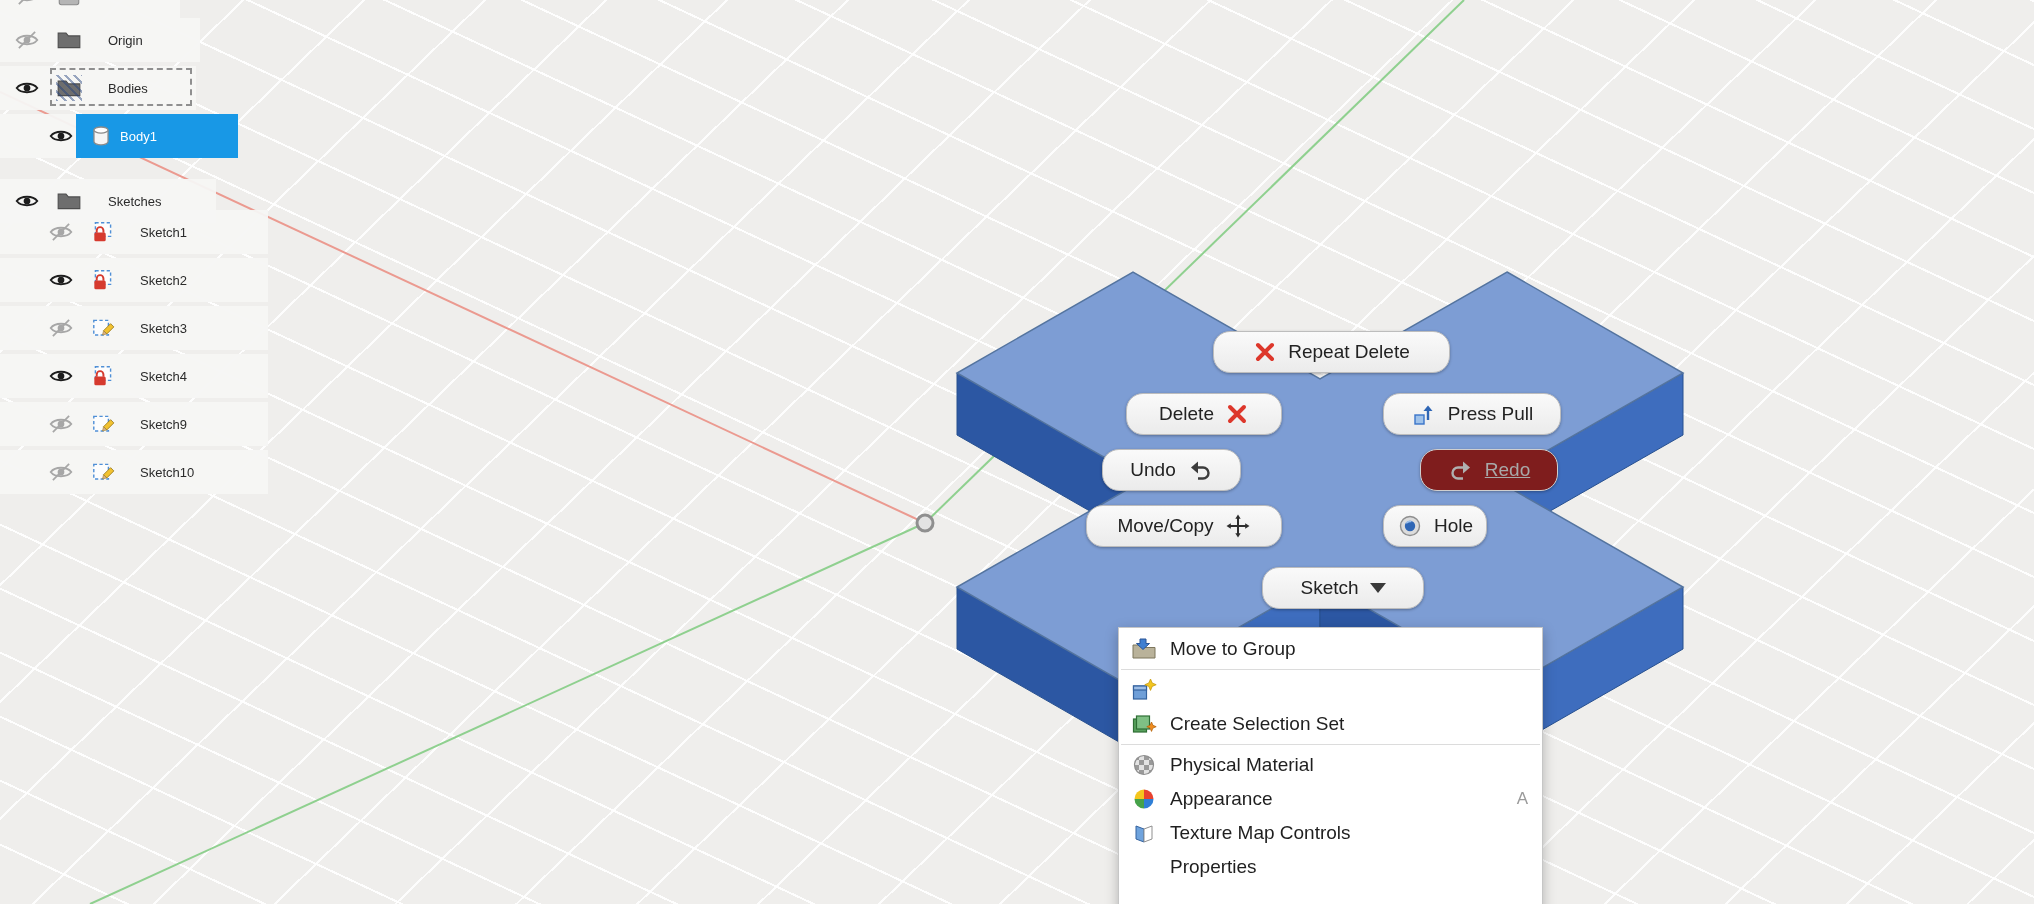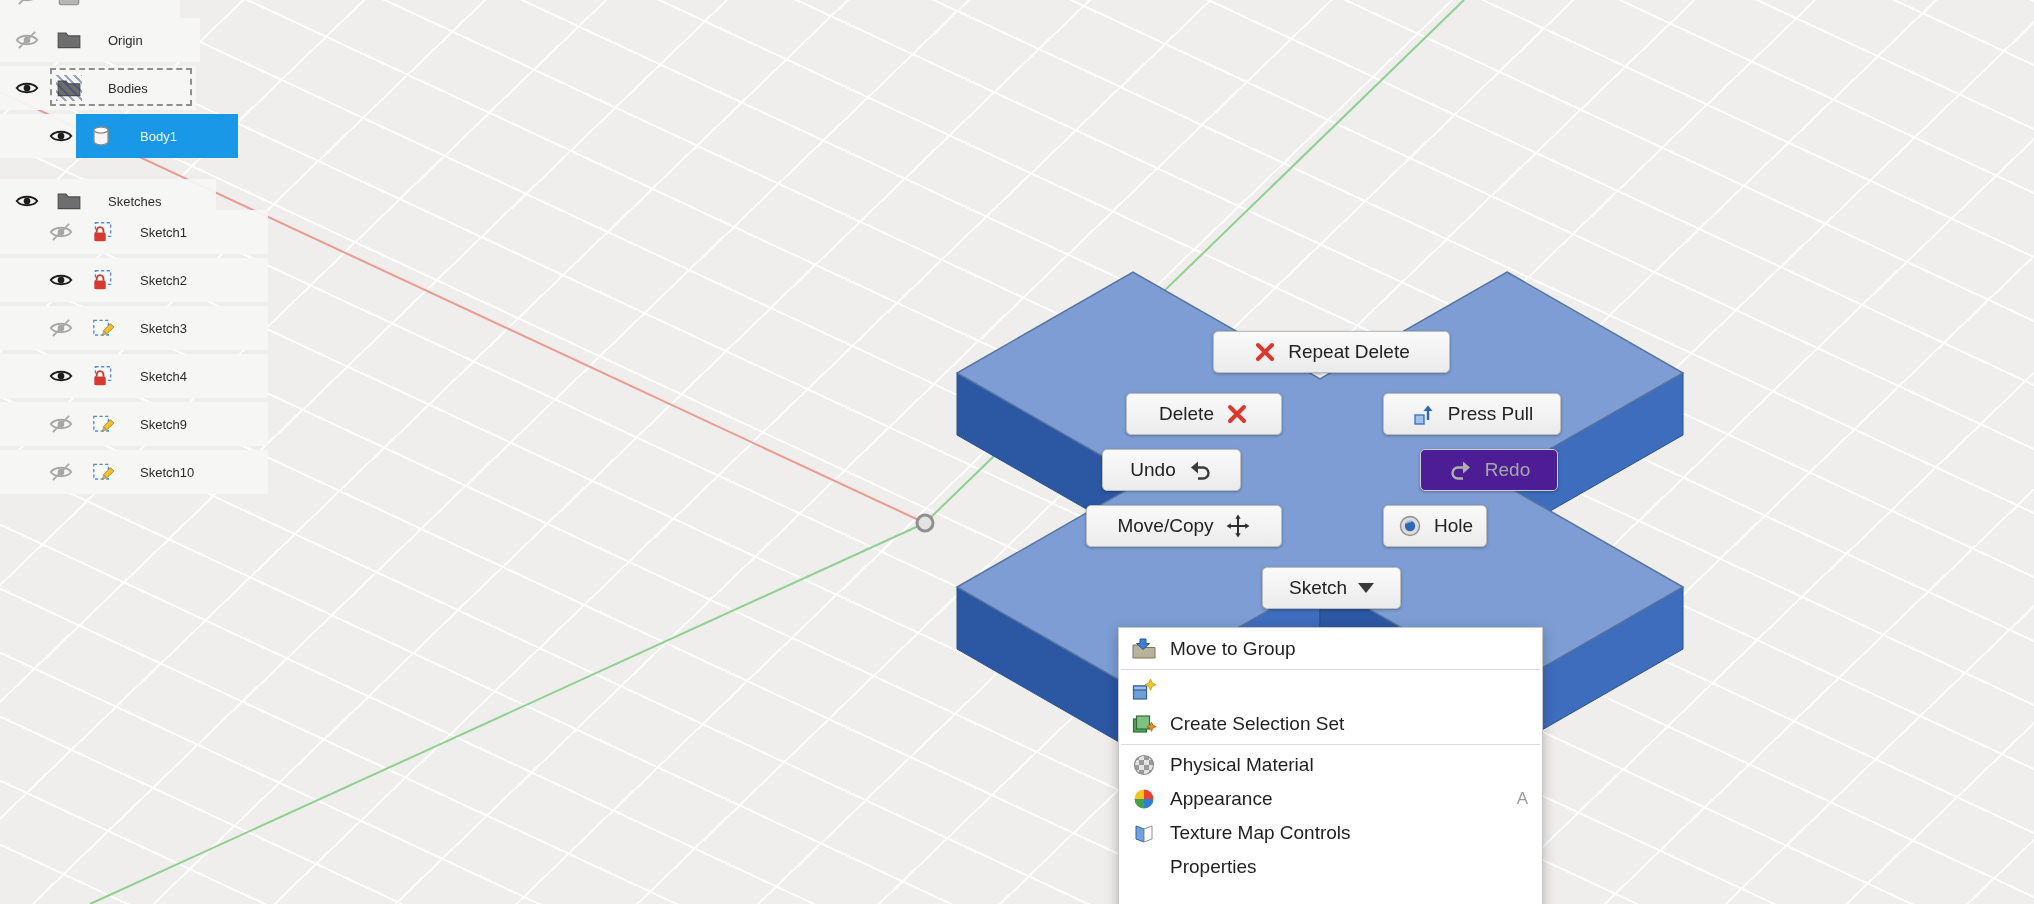--- a/index.html
+++ b/index.html
@@ -16,30 +16,30 @@
   .brow{position:absolute;left:0;height:44px;background:rgba(245,245,244,0.95);}
   .brow .eye{position:absolute;top:50%;transform:translateY(-50%);width:26px;height:26px;cursor:pointer;}
   .brow .tico{position:absolute;top:50%;transform:translateY(-50%);width:26px;height:26px;}
   .brow .tlabel{position:absolute;top:50%;transform:translateY(-50%);font-size:13px;color:#2b2b2b;white-space:nowrap;}
   .lvl1 .eye{left:14px}.lvl1 .tico{left:56px}.lvl1 .tlabel{left:108px}
   .lvl2 .eye{left:48px}.lvl2 .tico{left:90px}.lvl2 .tlabel{left:140px}
   .dash-box{position:absolute;left:50px;top:2px;width:142px;height:38px;border:2px dashed #8f8f8f;box-sizing:border-box;pointer-events:none;}
   .hatch{position:absolute;left:56px;top:9px;width:26px;height:26px;pointer-events:none;
     background:repeating-linear-gradient(45deg, rgba(35,65,125,0.45) 0 2px, transparent 2px 6px);}
   .sel-chip{position:absolute;left:76px;top:0;height:44px;width:162px;background:#1898e6;
-    display:flex;align-items:center;gap:26px;padding-left:12px;box-sizing:border-box;}
+    display:flex;align-items:center;gap:6px;padding-left:12px;box-sizing:border-box;}
   .sel-chip .tlabel{position:static;transform:none;color:#ffffff;}
   .sel-chip .tico{position:static;transform:none;}
 
   
   .mbtn{position:absolute;z-index:10;height:42px;box-sizing:border-box;
-    background:linear-gradient(#fafafa,#ebebeb);border:1px solid #bdbdbd;border-radius:5px;
+    background:linear-gradient(#fafafa,#ebebeb);border:1px solid #bdbdbd;border-radius:17px;
     box-shadow:0 1px 3px rgba(0,0,0,0.3);display:flex;align-items:center;justify-content:center;
     gap:11px;font-size:19px;color:#222;padding:0 12px;cursor:pointer;}
-  .mbtn.disabled{color:#a8a8a8;background:#4c1d95;border-color:#cfcfcf;cursor:default;}
+  .mbtn.disabled{color:#a8a8a8;background:#7f1d1d;border-color:#cfcfcf;cursor:default;text-decoration:underline;}
   .mbtn .ic{display:flex;align-items:center;}
   .dd{width:0;height:0;border-left:8px solid transparent;border-right:8px solid transparent;border-top:10px solid #3a3a3a;}
 
   
   .ctx{position:absolute;left:1118px;top:627px;width:425px;height:292px;z-index:15;
     background:#ffffff;border:1px solid #c6c6c6;box-shadow:0 4px 12px rgba(0,0,0,0.25);
     box-sizing:border-box;padding-top:4px;}
   .ctx-item{height:34px;display:flex;align-items:center;gap:13px;padding:0 14px 0 12px;
     font-size:19px;color:#1f1f1f;cursor:pointer;}
   .ctx-ico{width:26px;height:24px;flex:none;display:flex;align-items:center;}
@@ -328,21 +328,21 @@
     <span class="ic">
       <svg width="26" height="26" viewBox="0 0 26 26">
           <circle cx="13" cy="13" r="9.5" fill="#dcdcdc" stroke="#8f8f8f" stroke-width="1.4"></circle>
           <circle cx="13" cy="13" r="5.2" fill="#2f66b5"></circle>
           <path d="M9.2 10.2 a5.2 5.2 0 0 1 5.2 -1.6" stroke="#9cc0ec" stroke-width="1.6" fill="none"></path>
         </svg>
     </span>
     <span>Hole</span>
   </div>
 
-  <div class="mbtn" style="left:1262px;top:567px;width:139px">
+  <div class="mbtn" style="left:1262px;top:567px;width:162px">
     <span>Sketch</span>
     <span class="dd"></span>
   </div>
 
   <div class="ctx">
 
     <div class="ctx-item">
       <span class="ctx-ico">
         <svg width="26" height="24" viewBox="0 0 26 24">
             <path d="M2 8 h7 l2 2.5 H24 V21 H2 Z" fill="#b9b29a" stroke="#7d765c" stroke-width="1"></path>

